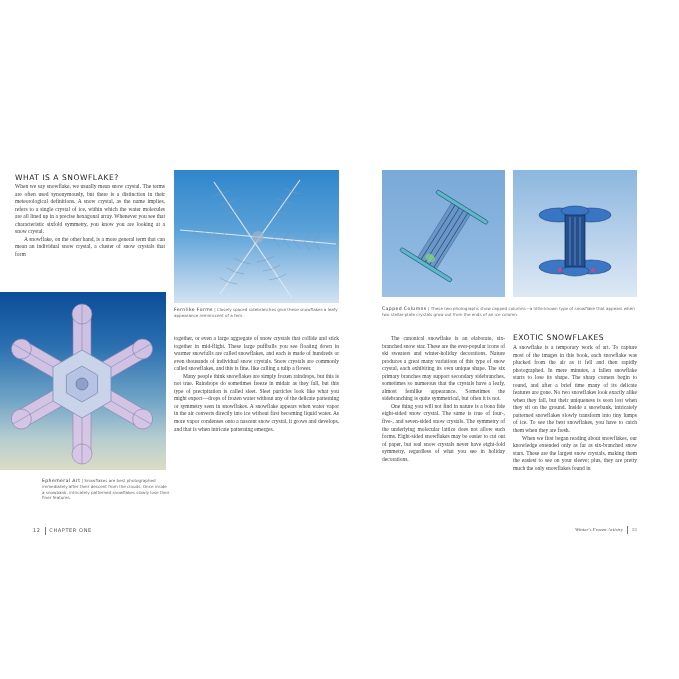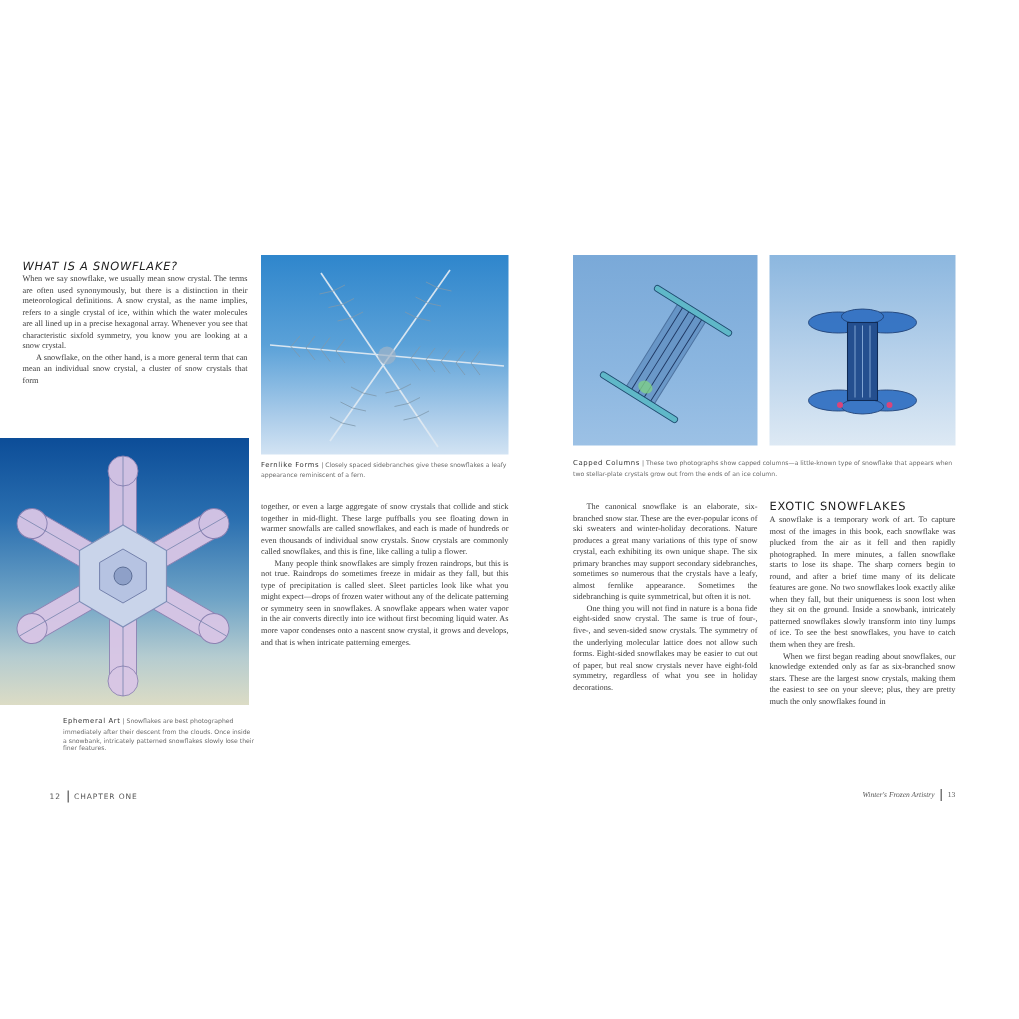--- a/index.html
+++ b/index.html
@@ -14,21 +14,21 @@
   .caption .label { color:#333; letter-spacing:0.4px; font-size:4.6px; }
   .folio { font-family:"DejaVu Sans", "Liberation Sans", sans-serif; font-size:5px; color:#555; letter-spacing:0.6px; white-space:nowrap; }
   .folio-r { font-family:"Liberation Serif", serif; font-size:5px; color:#555; white-space:nowrap; }
   .bar { display:inline-block; width:0.8px; height:8px; background:#777; vertical-align:middle; margin:0 4px; }
   .photo { overflow:hidden; }
   svg { display:block; }
 </style>
 </head>
 <body>
 
-<div class="abs heading" style="left:15px; top:173px;font-style:italic;">What is a Snowflake?</div>
+<div class="abs heading" style="left:15px; top:173px;">What is a Snowflake?</div>
 
 <div class="abs body-text" style="left:15px; top:183px; width:150px;">
   <p>When we say snowflake, we usually mean snow crystal. The terms are often used synonymously, but there is a distinction in their meteorological definitions. A snow crystal, as the name implies, refers to a single crystal of ice, within which the water molecules are all lined up in a precise hexagonal array. Whenever you see that characteristic sixfold symmetry, you know you are looking at a snow crystal.</p>
   <p class="indent">A snowflake, on the other hand, is a more general term that can mean an individual snow crystal, a cluster of snow crystals that form</p>
 </div>
 
 <div class="abs photo" style="left:174px; top:170px; width:165px; height:133px; background:linear-gradient(180deg,#2f86cc 0%,#5aa1d8 45%,#a9cbe9 80%,#d2e3f3 100%);">
   <svg width="165" height="133" viewBox="0 0 165 133">
     <g stroke="#dfe9f2" stroke-width="1.1" fill="none" opacity="0.95">
       <line x1="6" y1="60" x2="162" y2="74"></line>

